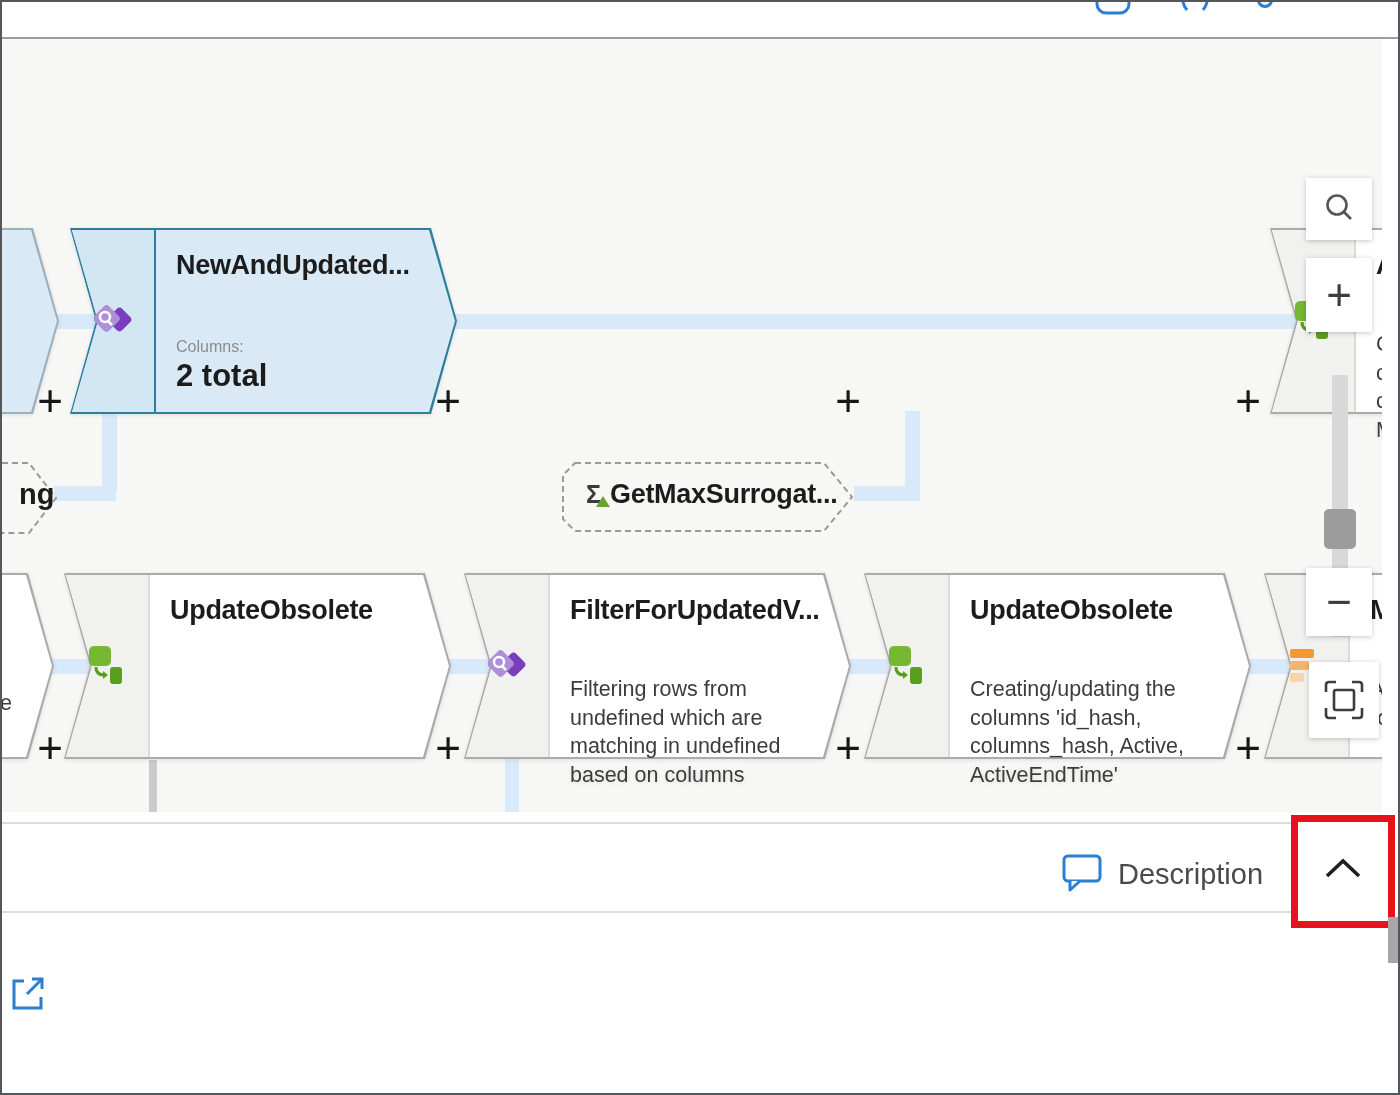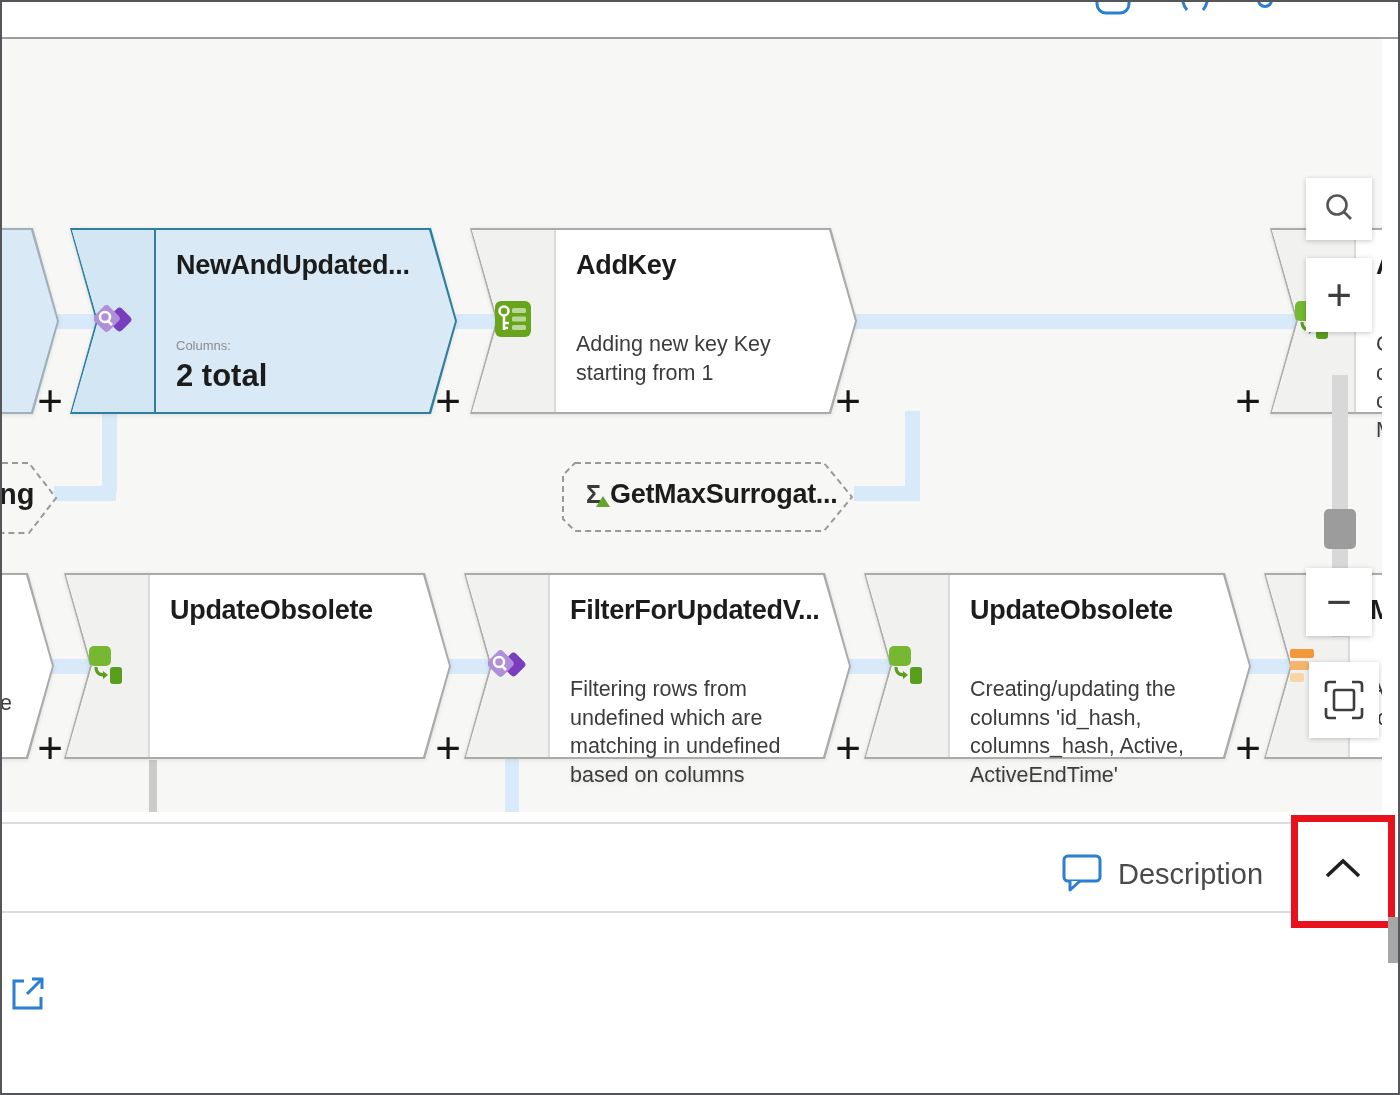--- a/index.html
+++ b/index.html
@@ -39,34 +39,34 @@
   .node.selected .icon-sec { background:#d3e6f4; border-right:2px solid #2e7f9e; }
   .node-icon { position:absolute; left:24px; top:72px; }
   .node-title {
     position:absolute; left:106px; top:22px; font-size:27px; font-weight:700;
     color:#1c1c1c; white-space:nowrap; letter-spacing:-0.3px;
   }
   .node-desc {
     position:absolute; left:106px; top:102px; width:262px;
     font-size:21.5px; line-height:28.5px; color:#3c3c3c; white-space:pre-line;
   }
-  .cols-label { position:absolute; left:106px; top:110px; font-size:13px; color:#8b8b8b; }
+  .cols-label { position:absolute; left:106px; top:110px; font-size:16px; color:#8b8b8b; }
   .cols-value { position:absolute; left:106px; top:130px; font-size:31px; font-weight:700; color:#1c1c1c; }
   .plus {
     position:absolute; font-size:44px; font-weight:300; color:#161616;
     line-height:1; width:40px; text-align:center; cursor:pointer;
   }
   
   .dashed-wrap { position:absolute; }
   .agg-label { position:absolute; display:flex; align-items:center; gap:9px; }
   .agg-text { font-size:27px; font-weight:700; color:#1c1c1c; white-space:nowrap; letter-spacing:-0.3px; }
   .sigma { font-size:25px; font-weight:700; color:#3b3b3b; position:relative; }
   .sigma::after { content:""; position:absolute; right:-9px; bottom:2px; border-left:7px solid transparent;
     border-right:7px solid transparent; border-bottom:11px solid #64a52e; }
-  .frag-title { position:absolute; font-size:29px; font-weight:700; color:#1c1c1c; }
+  .frag-title { position:absolute; font-size:29px; font-weight:700; color:#1c1c1c;padding-left:20px; }
   .frag-desc  { position:absolute; font-size:21.5px; color:#3c3c3c; }
   
   .zbtn {
     position:absolute; background:#fff; box-shadow:0 1px 5px rgba(0,0,0,.22);
     display:flex; align-items:center; justify-content:center; cursor:pointer;
   }
   .zglyph { font-size:44px; font-weight:300; color:#3d3d3d; line-height:1; }
   #slider-track { position:absolute; left:1330px; top:336px; width:16px; height:262px; background:#d8d8d8; }
   #slider-thumb { position:absolute; left:1322px; top:470px; width:32px; height:40px; background:#9c9c9c; border-radius:5px; cursor:grab; }
   #h-thumb { position:absolute; left:26px; top:815px; width:38px; height:8px; background:#141414; }
@@ -131,37 +131,20 @@
         <rect x="16" y="10" width="19" height="19" rx="4" transform="rotate(45 25.5 19.5)" fill="#7a3dbd"></rect>
         <rect x="2" y="8" width="21" height="21" rx="4" transform="rotate(45 12.5 18.5)" fill="#b08fd9"></rect>
         <circle cx="11" cy="17" r="5" fill="none" stroke="#fff" stroke-width="2.5"></circle>
         <line x1="14" y1="21" x2="18" y2="25" stroke="#fff" stroke-width="2.5"></line>
       </svg>
       <div class="node-title">NewAndUpdated...</div>
       <div class="cols-label">Columns:</div>
       <div class="cols-value">2 total</div>
     </div>
 
-    <div class="node" style="left:468px; top:189px;">
-      <div class="shape outer"></div>
-      <div class="shape inner"></div>
-      <div class="icon-sec"></div>
-      <svg class="node-icon" width="38" height="38" viewBox="0 0 38 38">
-        <rect x="1" y="1" width="36" height="36" rx="6" fill="#68a51d"></rect>
-        <rect x="18" y="8" width="14" height="5" rx="1.5" fill="rgba(255,255,255,.55)"></rect>
-        <rect x="18" y="16.5" width="14" height="5" rx="1.5" fill="rgba(255,255,255,.55)"></rect>
-        <rect x="18" y="25" width="14" height="5" rx="1.5" fill="rgba(255,255,255,.55)"></rect>
-        <circle cx="10" cy="11" r="4.5" fill="none" stroke="#fff" stroke-width="2.5"></circle>
-        <line x1="10" y1="15.5" x2="10" y2="30" stroke="#fff" stroke-width="2.5"></line>
-        <line x1="10" y1="23" x2="15" y2="23" stroke="#fff" stroke-width="2.5"></line>
-        <line x1="10" y1="28" x2="14" y2="28" stroke="#fff" stroke-width="2.5"></line>
-      </svg>
-      <div class="node-title">AddKey</div>
-      <div class="node-desc">Adding new key Key starting from 1</div>
-    </div>
 
 
     <div class="node" style="left:1268px; top:189px;">
       <div class="shape outer"></div>
       <div class="shape inner"></div>
       <div class="icon-sec"></div>
       <svg class="node-icon" width="38" height="40" viewBox="0 0 38 40">
         <rect x="1" y="1" width="22" height="20" rx="5" fill="#76b832"></rect>
         <path d="M8 22 C8 29 12 30 18 30" fill="none" stroke="#5a9e1e" stroke-width="3"></path>
         <path d="M15 26 L20 30 L15 34 Z" fill="#5a9e1e"></path>

